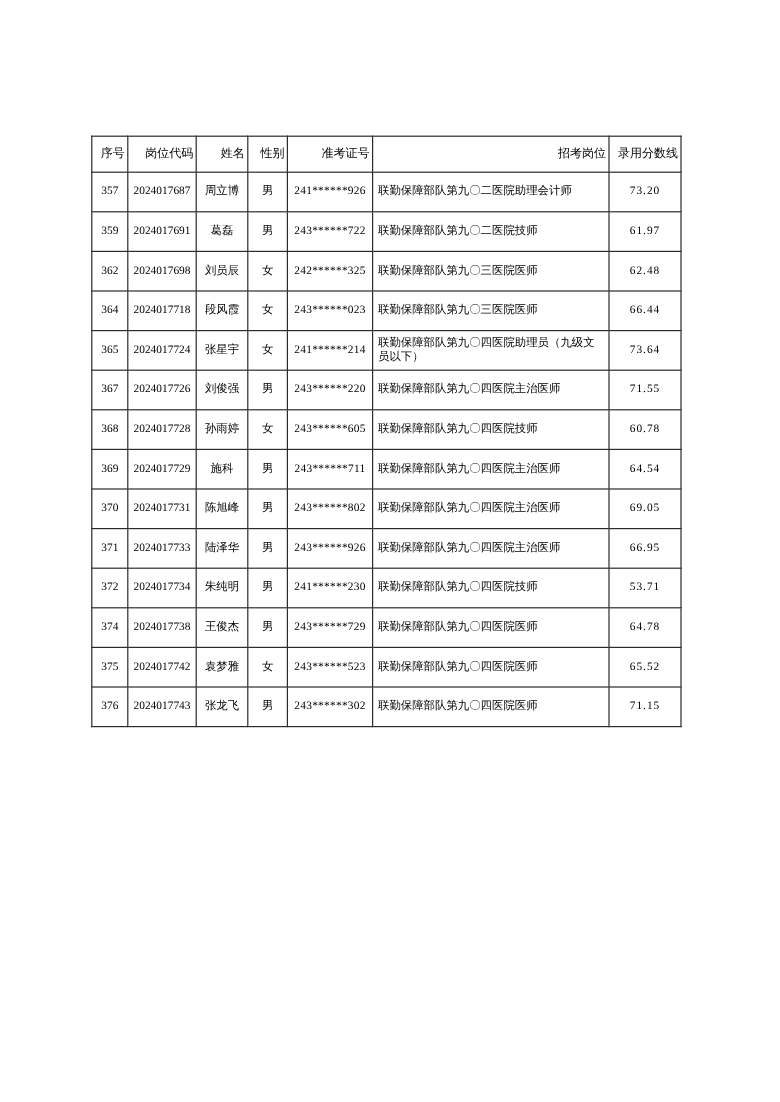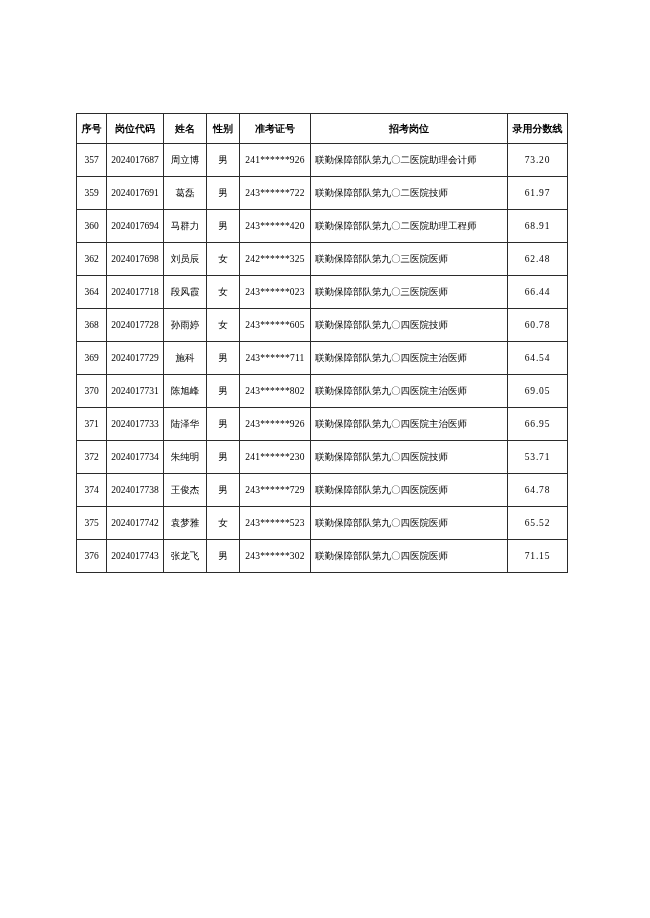--- a/index.html
+++ b/index.html
@@ -32,22 +32,23 @@
     padding: 1px 2px;
     overflow: hidden;
     font-size: 9.5px;
     line-height: 1.3;
     word-break: break-all;
   }
   table.score-table thead tr {
     height: 30px;
   }
   table.score-table thead th {
-    font-weight: bold;
+    font-weight: normal;
     font-size: 10px;
+    text-align: right;
   }
   table.score-table tbody tr {
     height: 33px;
     margin-left: 35px;
   }
   table.score-table td.col-position {
     text-align: left;
     padding: 2px 4px;
   }
   table.score-table td.col-ticket_no {
@@ -95,45 +96,54 @@
         <tr>
           <td class="col-seq">359</td>
           <td class="col-job_code">2024017691</td>
           <td class="col-name">葛磊</td>
           <td class="col-gender">男</td>
           <td class="col-ticket_no">243******722</td>
           <td class="col-position">联勤保障部队第九〇二医院技师</td>
           <td class="col-score_line">61.97</td>
         </tr>
         <tr>
-          <td class="col-seq">360</td>
-          <td class="col-job_code">2024017694</td>
-          <td class="col-name">马群力</td>
-          <td class="col-gender">男</td>
-          <td class="col-ticket_no">243******420</td>
-          <td class="col-position">联勤保障部队第九〇二医院助理工程师</td>
-          <td class="col-score_line">68.91</td>
-        </tr>
-        <tr>
           <td class="col-seq">362</td>
           <td class="col-job_code">2024017698</td>
           <td class="col-name">刘员辰</td>
           <td class="col-gender">女</td>
           <td class="col-ticket_no">242******325</td>
           <td class="col-position">联勤保障部队第九〇三医院医师</td>
           <td class="col-score_line">62.48</td>
         </tr>
         <tr>
           <td class="col-seq">364</td>
           <td class="col-job_code">2024017718</td>
           <td class="col-name">段风霞</td>
           <td class="col-gender">女</td>
           <td class="col-ticket_no">243******023</td>
           <td class="col-position">联勤保障部队第九〇三医院医师</td>
           <td class="col-score_line">66.44</td>
+        </tr>
+        <tr>
+          <td class="col-seq">365</td>
+          <td class="col-job_code">2024017724</td>
+          <td class="col-name">张星宇</td>
+          <td class="col-gender">女</td>
+          <td class="col-ticket_no">241******214</td>
+          <td class="col-position">联勤保障部队第九〇四医院助理员（九级文员以下）</td>
+          <td class="col-score_line">73.64</td>
+        </tr>
+        <tr>
+          <td class="col-seq">367</td>
+          <td class="col-job_code">2024017726</td>
+          <td class="col-name">刘俊强</td>
+          <td class="col-gender">男</td>
+          <td class="col-ticket_no">243******220</td>
+          <td class="col-position">联勤保障部队第九〇四医院主治医师</td>
+          <td class="col-score_line">71.55</td>
         </tr>
         <tr>
           <td class="col-seq">368</td>
           <td class="col-job_code">2024017728</td>
           <td class="col-name">孙雨婷</td>
           <td class="col-gender">女</td>
           <td class="col-ticket_no">243******605</td>
           <td class="col-position">联勤保障部队第九〇四医院技师</td>
           <td class="col-score_line">60.78</td>
         </tr>

